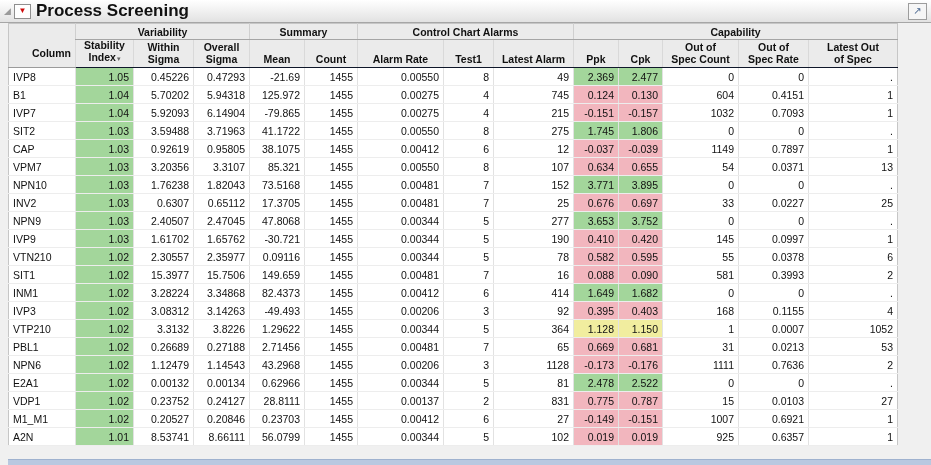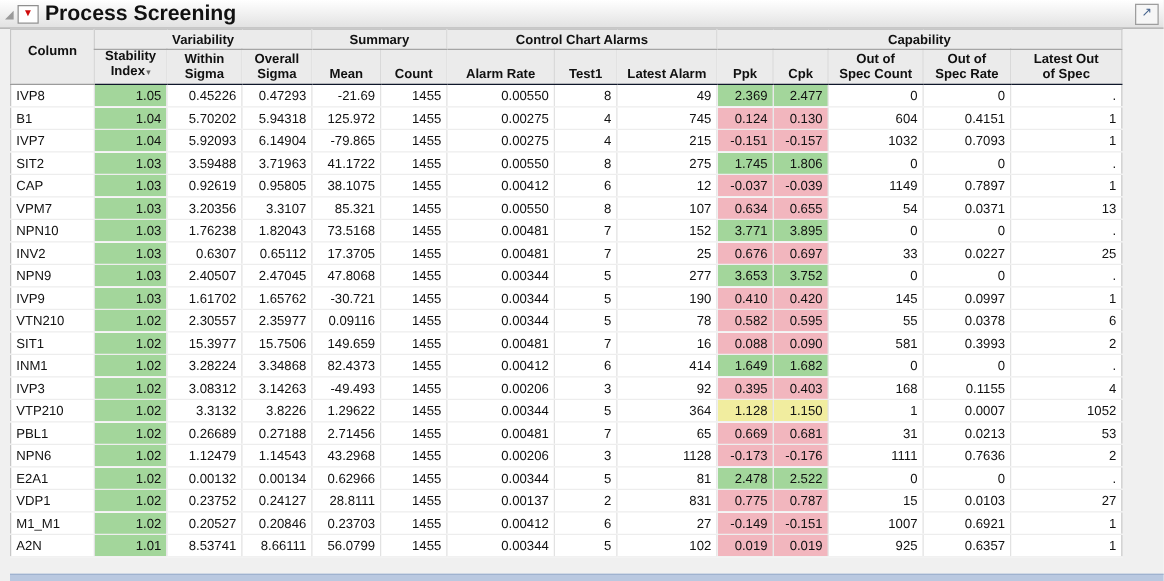--- a/index.html
+++ b/index.html
@@ -32,21 +32,21 @@
     display:inline-flex;align-items:center;justify-content:center;
   }
   .winbtn .glyph{font-size:10px;color:#44628c;line-height:1;}
   .subtitle{margin:9px 0 10px 77px;font-size:11px;}
   table.ps{
     border-collapse:collapse;table-layout:fixed;
     margin-left:8px;background:#fff;border:1px solid #c6c6c6;
   }
   .ps th,.ps td{font-size:10.5px;padding:0 4px;overflow:hidden;white-space:nowrap;}
   .ps thead th{background:#ebebeb;font-weight:bold;}
-  .ps th.corner{text-align:center;vertical-align:bottom;border-bottom:1px solid #9b9b9b;padding-bottom:20px;}
+  .ps th.corner{text-align:right;vertical-align:bottom;border-bottom:1px solid #9b9b9b;padding-bottom:8px;}
   .ps th.group{height:15px;text-align:center;border-bottom:1px solid #a5a5a5;border-left:1px solid #cfcfcf;}
   .ps th.colhead{text-align:center;vertical-align:bottom;border-left:1px solid #d9d9d9;border-bottom:1px solid #0f172a;padding-bottom:2px;}
   .hl1{min-height:11px;line-height:11px;}
   .hl2{line-height:12px;}
   .sort{font-size:7px;color:#666;margin-left:1px;font-weight:normal;}
   .ps tbody td{text-align:right;height:17px;border-left:1px solid #e2e2e2;border-bottom:1px solid #ededed;}
   .ps tbody td.rowname{text-align:left;border-left:none;}
   .bg-green{background:var(--c-green,#a3d69b);}
   .bg-pink{background:var(--c-pink,#f2b6be);}
   .bg-yellow{background:var(--c-yellow,#f1ed9f);}

